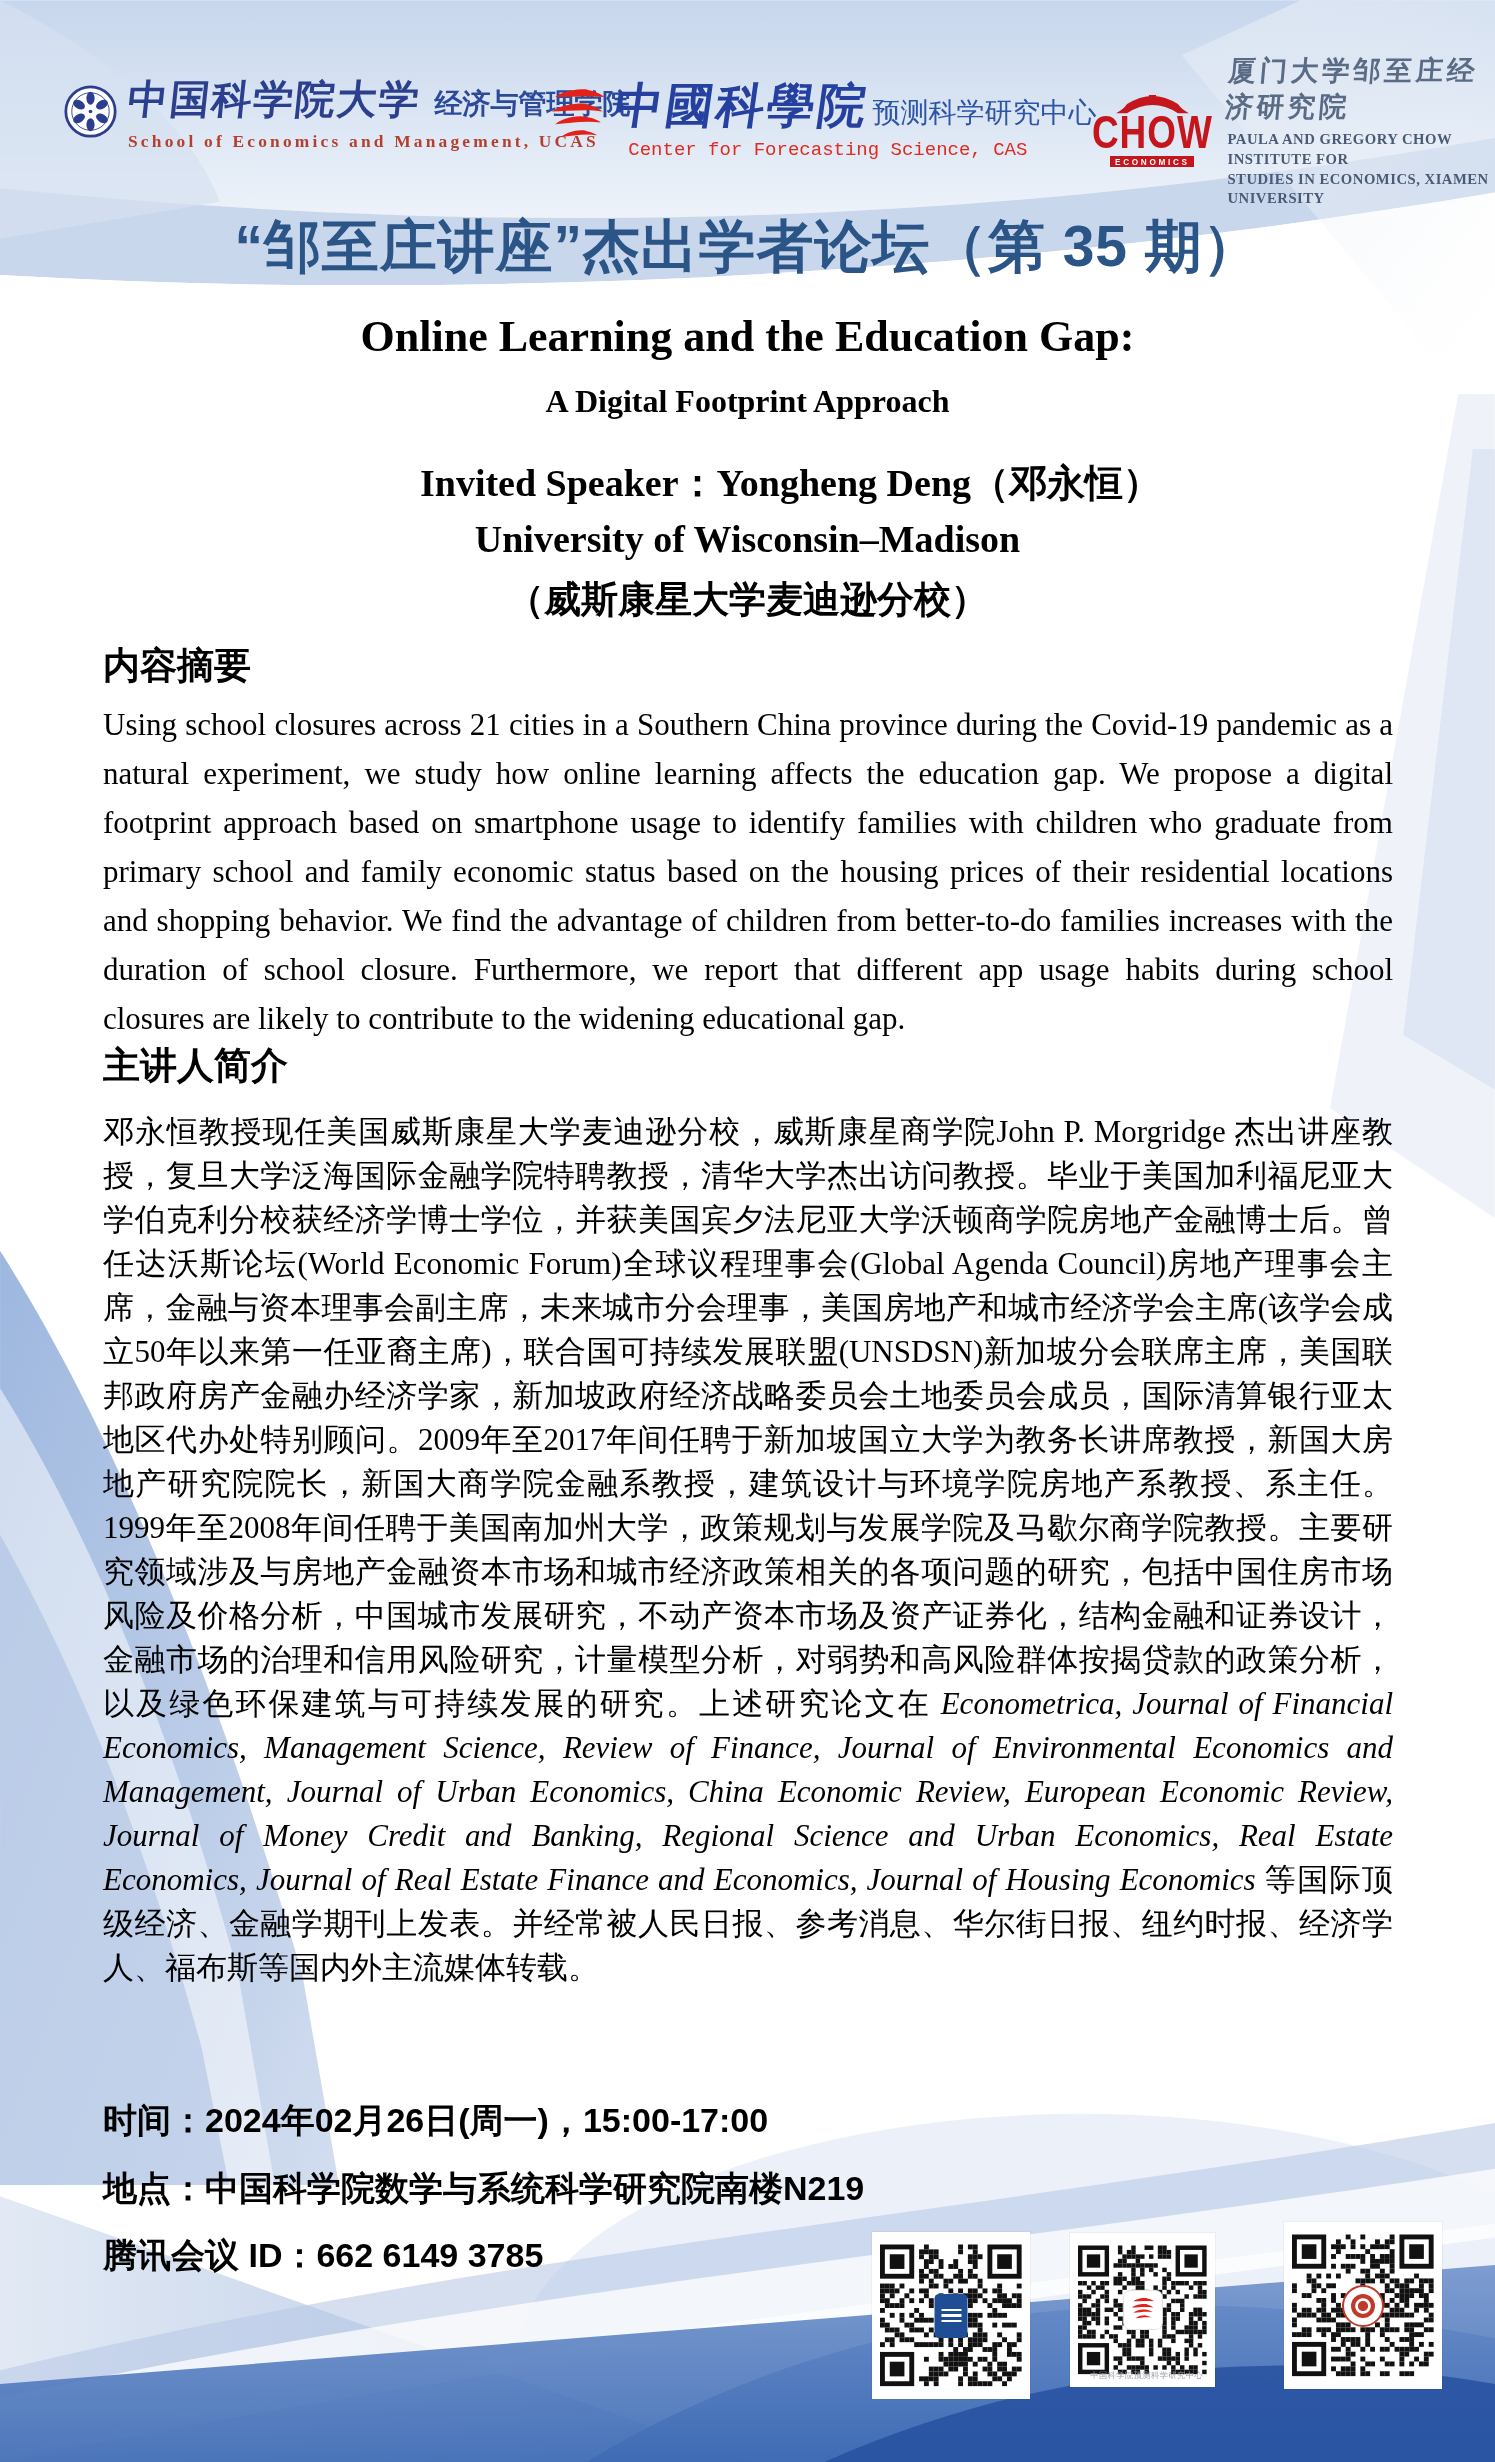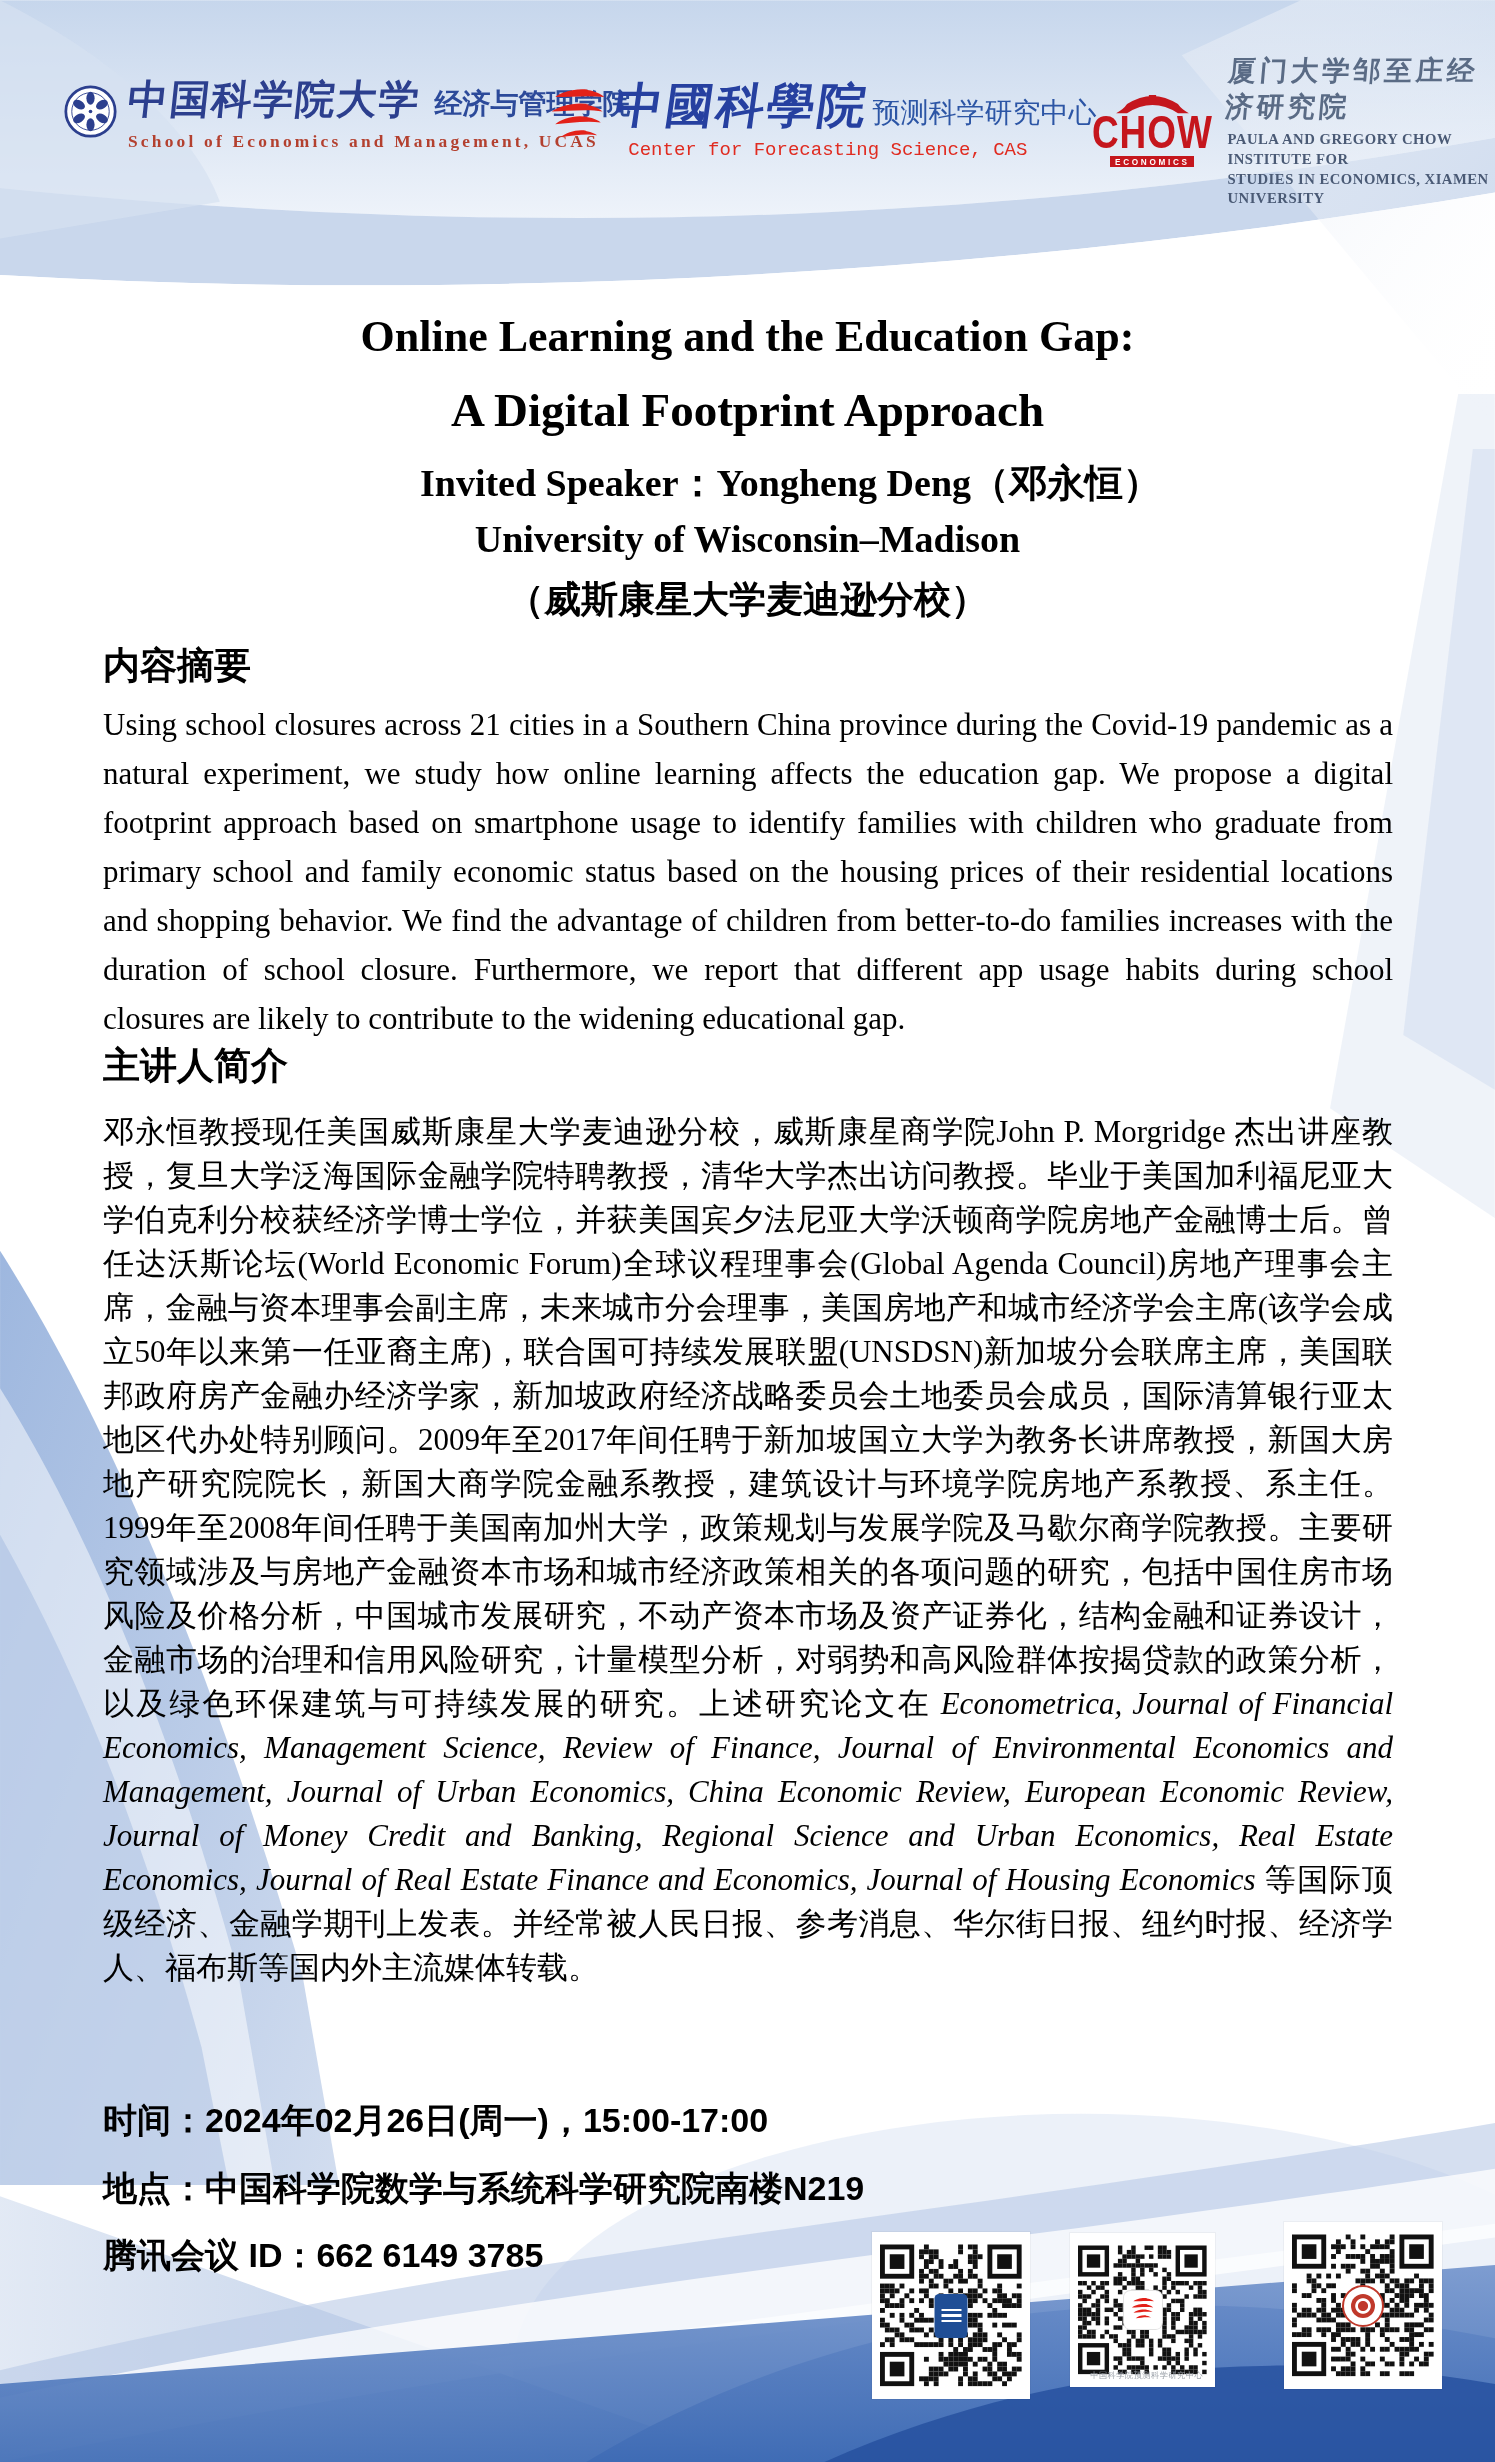--- a/index.html
+++ b/index.html
@@ -35,21 +35,21 @@
   .chow-en { font-size:14.7px; font-weight:700; color:#4a5a75; letter-spacing:0.5px; line-height:1.35; margin-top:4.6px; }
 
   
   .series-title {
     position:absolute; top:209px; left:0; width:100%; text-align:center;
     font-family:"Liberation Sans",sans-serif; font-weight:800; font-size:57px;
     color:#2b5586; letter-spacing:0.9px;
   }
   .t-center { position:absolute; left:0; width:100%; text-align:center; color:#000; }
   .talk1 { top:311px; font-size:44px; font-weight:700; }
-  .talk2 { top:383px; font-size:47px; font-weight:700; }
+  .talk2 { top:383px; font-size:32px; font-weight:700; }
   .speaker { top:458px; font-size:38px; font-weight:700;margin-left:43px; }
   .affil-en { top:517px; font-size:38px; font-weight:700; }
   .affil-cn { top:575px; font-size:37px; font-weight:600; }
 
   
   .sec-h { position:absolute; left:103px; font-family:"Liberation Sans",sans-serif; font-weight:800; font-size:37px; color:#000; }
   .abstract-h { top:641px; }
   .bio-h { top:1041px; }
   .para { position:absolute; left:103px; width:1290px; text-align:justify; color:#000; }
   .abstract-body { top:700px; font-size:31px; line-height:49px; }
@@ -192,20 +192,21 @@
         <span class="chow-bar">ECONOMICS</span>
       </div>
       <div class="logo-texts">
         <span class="chow-cn">厦门大学邹至庄经济研究院</span>
         <span class="chow-en">PAULA AND GREGORY CHOW INSTITUTE FOR</span>
         <span class="chow-en" style="margin-top:0">STUDIES IN ECONOMICS, XIAMEN UNIVERSITY</span>
       </div>
     </div>
   </div>
 
+  <div class="series-title">“邹至庄讲座”杰出学者论坛（第 35 期）</div>
   <div class="t-center talk1">Online Learning and the Education Gap:</div>
   <div class="t-center talk2">A Digital Footprint Approach</div>
   <div class="t-center speaker">Invited Speaker：Yongheng Deng（邓永恒）</div>
   <div class="t-center affil-en">University of Wisconsin–Madison</div>
   <div class="t-center affil-cn">（威斯康星大学麦迪逊分校）</div>
 
   <div class="sec-h abstract-h">内容摘要</div>
   <div class="para abstract-body">Using school closures across 21 cities in a Southern China province during the Covid-19 pandemic as a natural experiment, we study how online learning affects the education gap. We propose a digital footprint approach based on smartphone usage to identify families with children who graduate from primary school and family economic status based on the housing prices of their residential locations and shopping behavior. We find the advantage of children from better-to-do families increases with the duration of school closure. Furthermore, we report that different app usage habits during school closures are likely to contribute to the widening educational gap.</div>
 
   <div class="sec-h bio-h">主讲人简介</div>

